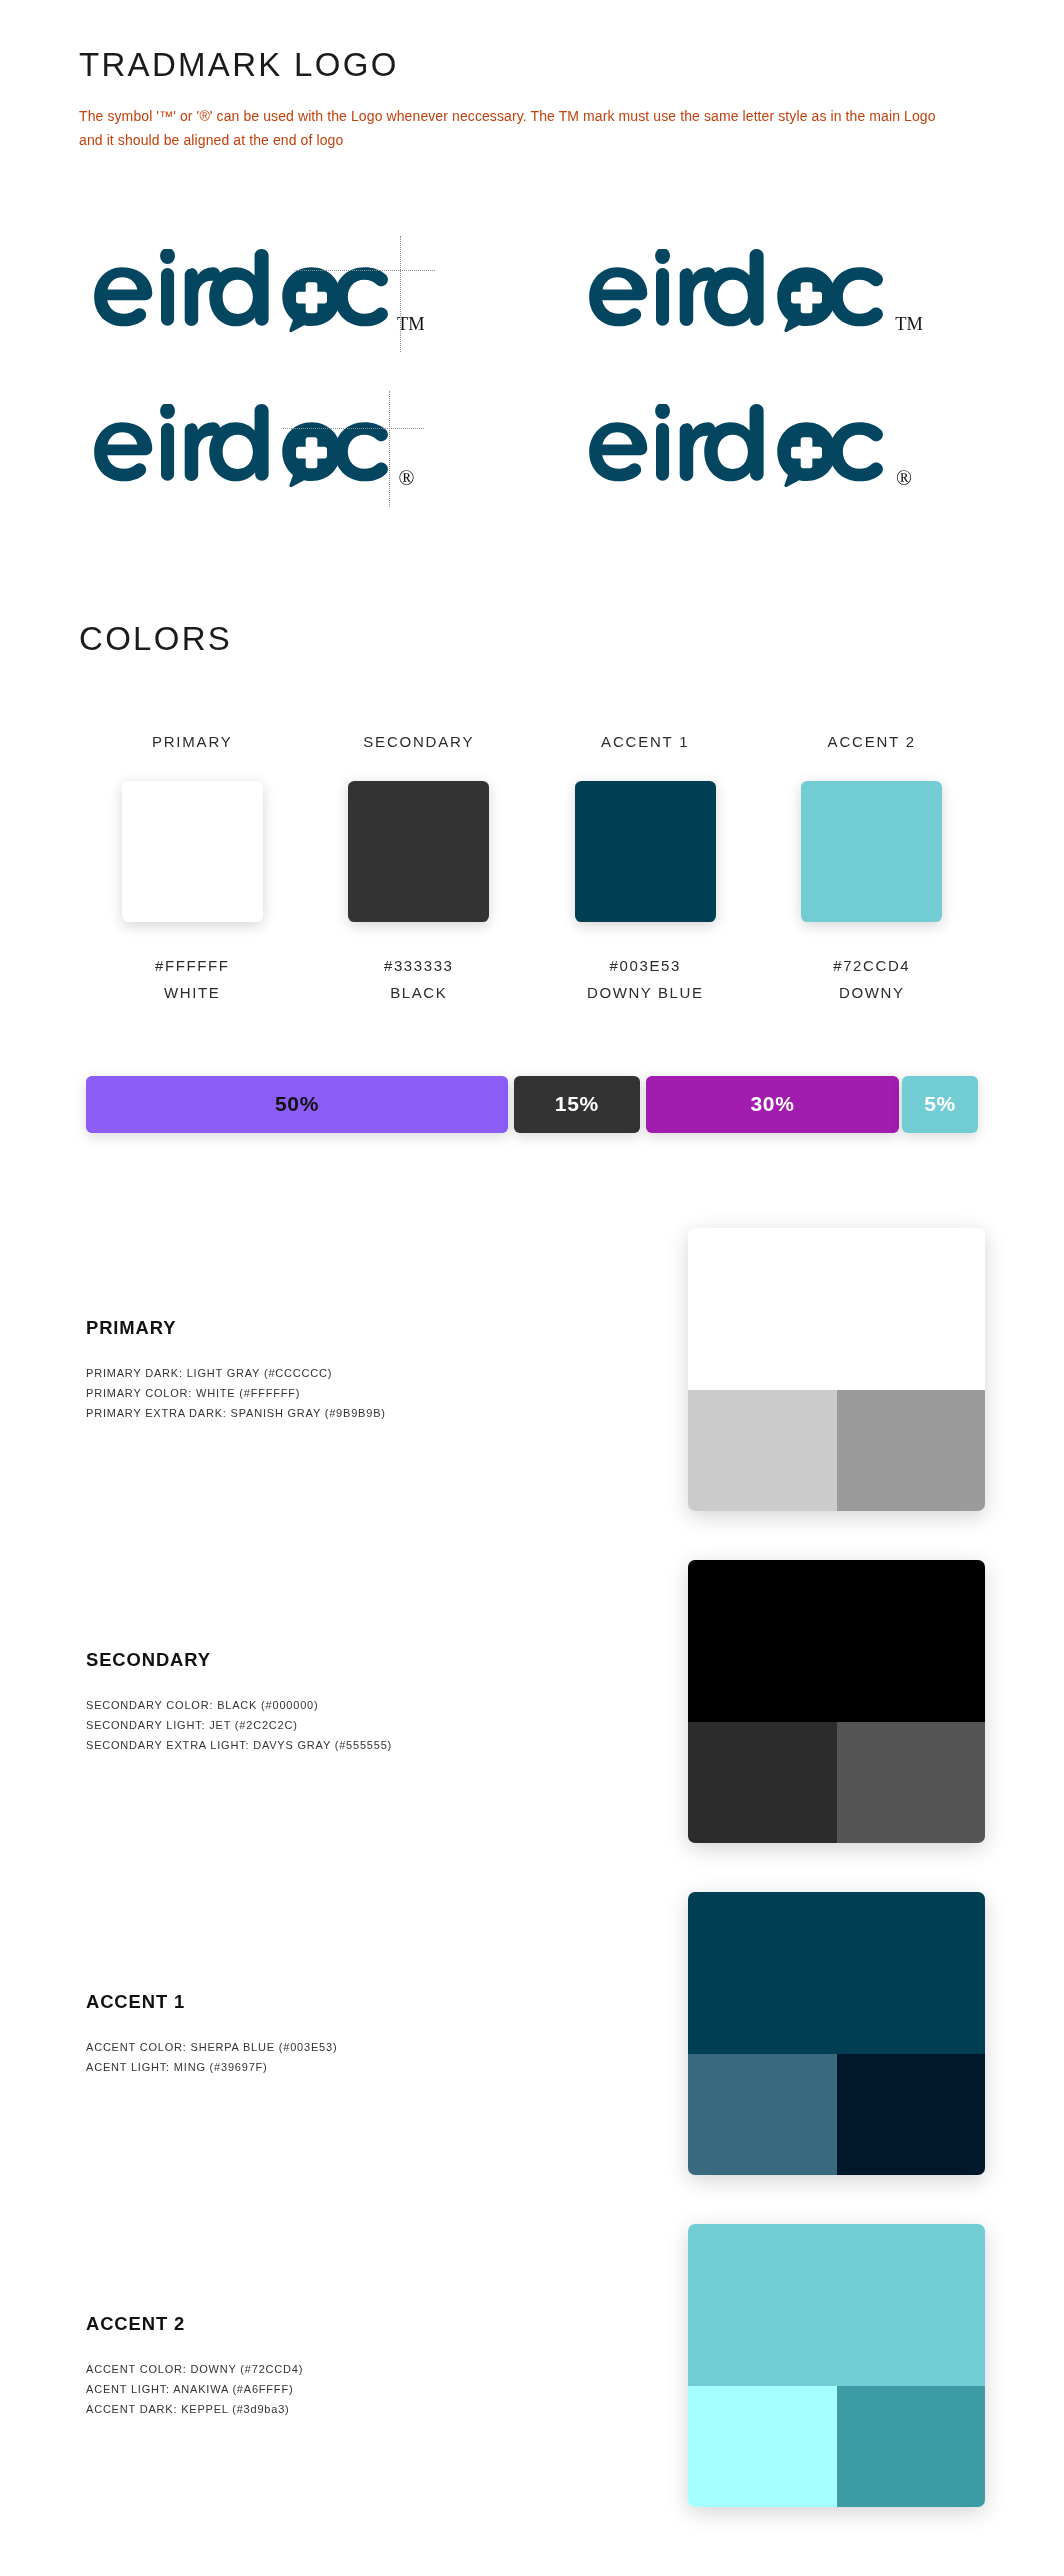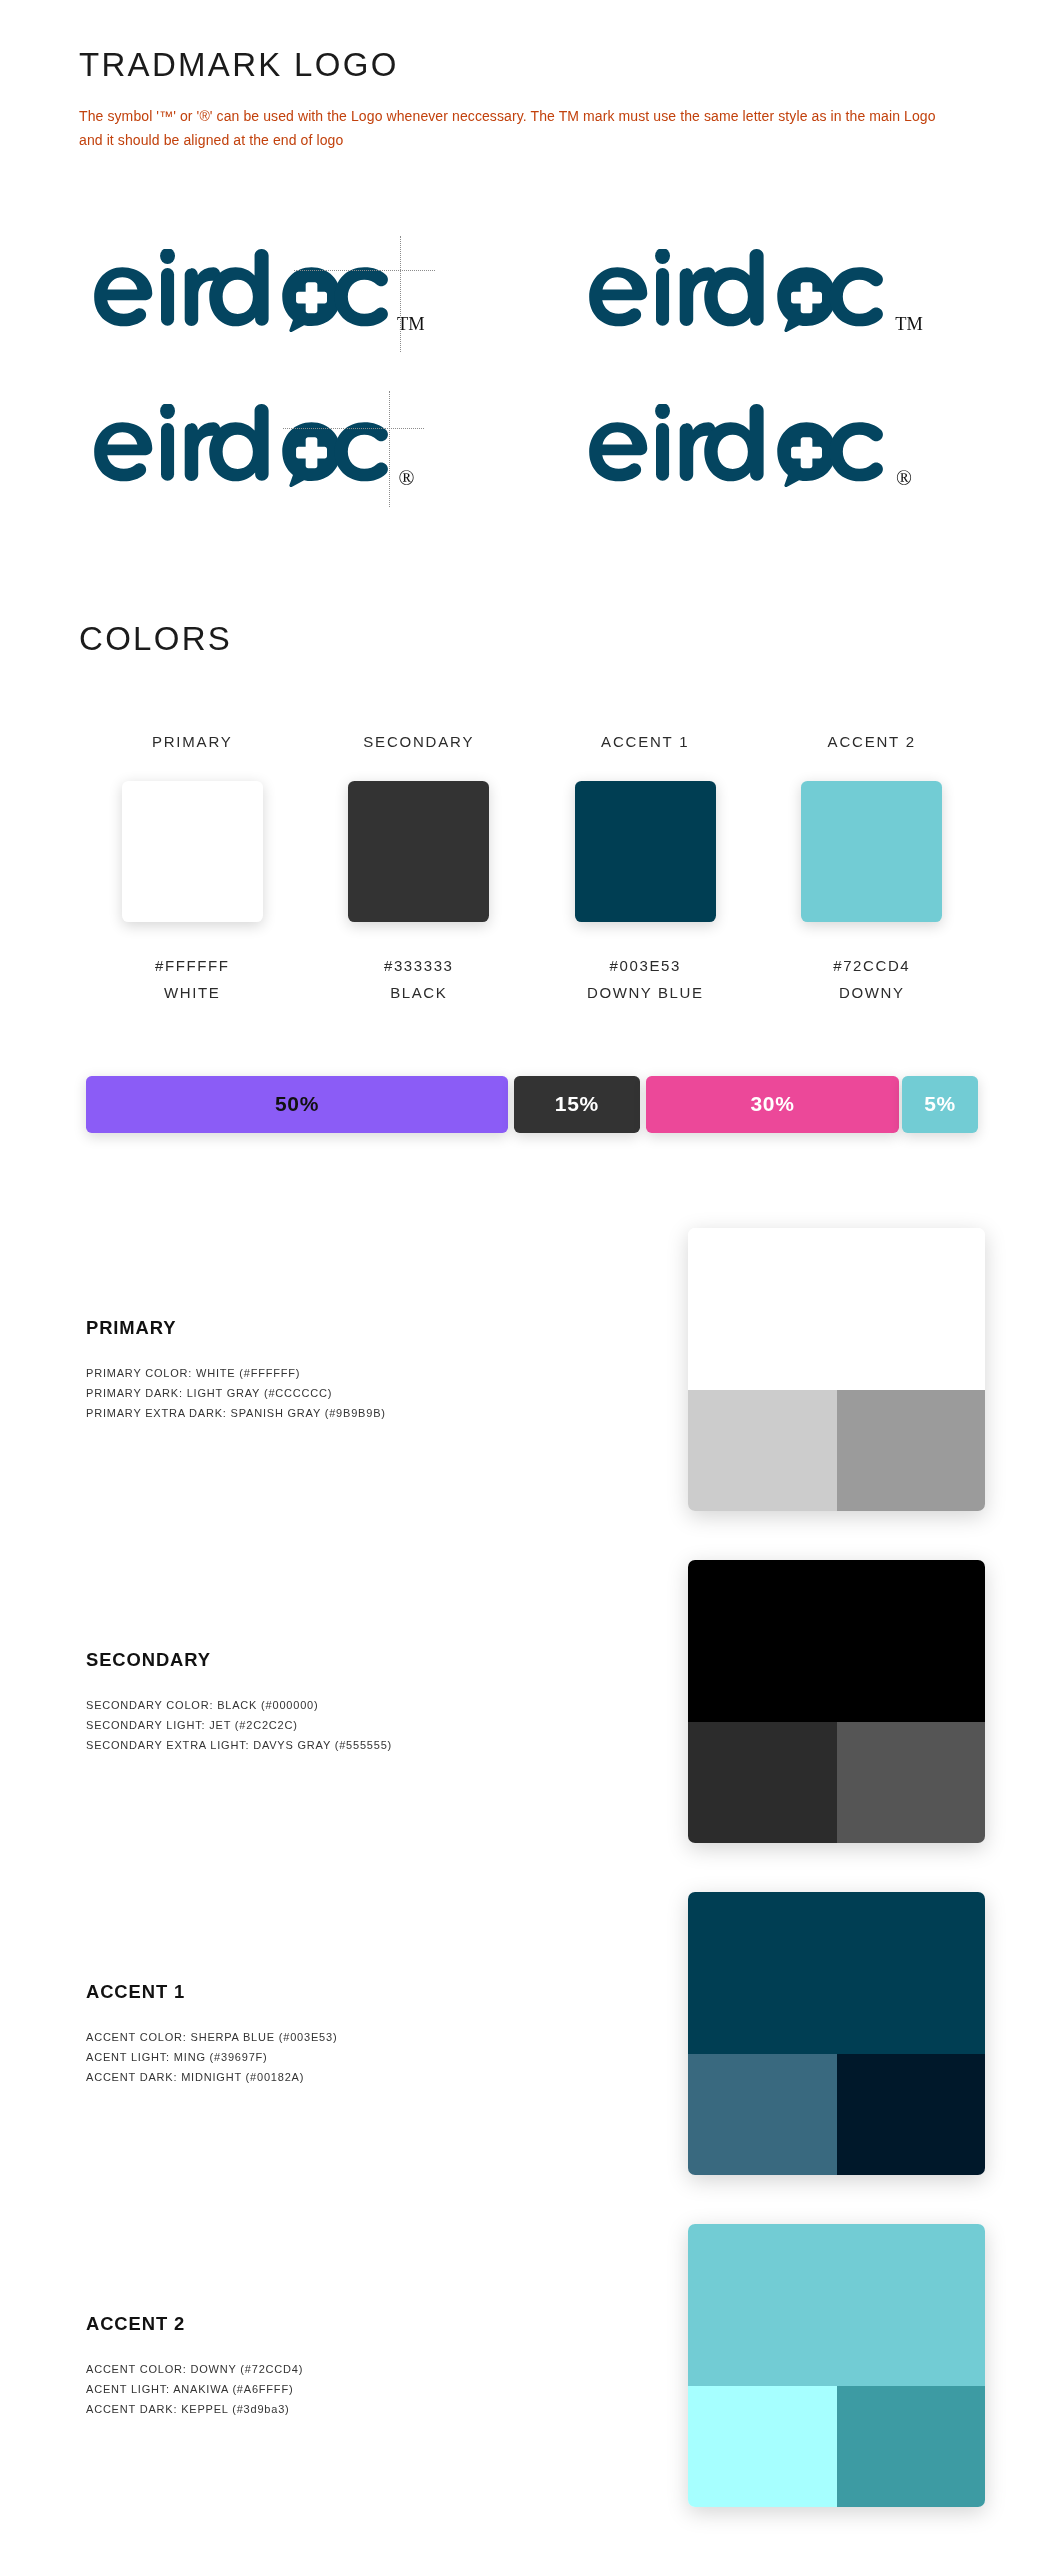--- a/index.html
+++ b/index.html
@@ -351,31 +351,31 @@
         <div class="swatch-chip" style="background:#72ccd4;"></div>
         <div class="swatch-hex">#72CCD4</div>
         <div class="swatch-name">DOWNY</div>
       </div>
 
     </div>
 
     <div class="proportion-bar">
       <div class="prop-seg" style="flex: 50 1 0; background:#8b5cf6; color:#111111; margin-right:5.7px;">50%</div>
       <div class="prop-seg" style="flex: 15 1 0; background:#333333; color:#ffffff; margin-right:5.7px;">15%</div>
-      <div class="prop-seg" style="flex: 30 1 0; background:#ec4899; color:#ffffff; margin-right:3px;">30%</div>
+      <div class="prop-seg" style="flex: 30 1 0; background:#a21caf; color:#ffffff; margin-right:3px;">30%</div>
       <div class="prop-seg" style="flex: 9 1 0; background:#72ccd4; color:#ffffff;">5%</div>
     </div>
   </section>
 
   <section class="detail-section first">
     <div class="detail-copy">
       <div class="detail-title">PRIMARY</div>
       <ul class="detail-lines">
+        <li>PRIMARY DARK: LIGHT GRAY (#CCCCCC)</li>
         <li>PRIMARY COLOR: WHITE (#FFFFFF)</li>
-        <li>PRIMARY DARK: LIGHT GRAY (#CCCCCC)</li>
         <li>PRIMARY EXTRA DARK: SPANISH GRAY (#9B9B9B)</li>
       </ul>
     </div>
     <div class="color-card">
       <div class="cc-main" style="background:#ffffff;"></div>
       <div class="cc-bottom">
         <div class="cc-light" style="background:#cccccc;"></div>
         <div class="cc-dark" style="background:#9b9b9b;"></div>
       </div>
     </div>
@@ -398,21 +398,20 @@
       </div>
     </div>
   </section>
 
   <section class="detail-section">
     <div class="detail-copy">
       <div class="detail-title">ACCENT 1</div>
       <ul class="detail-lines">
         <li>ACCENT COLOR: SHERPA BLUE (#003E53)</li>
         <li>ACENT LIGHT: MING (#39697F)</li>
-        <li>ACCENT DARK: MIDNIGHT (#00182A)</li>
       </ul>
     </div>
     <div class="color-card">
       <div class="cc-main" style="background:#003e53;"></div>
       <div class="cc-bottom">
         <div class="cc-light" style="background:#39697f;"></div>
         <div class="cc-dark" style="background:#00182a;"></div>
       </div>
     </div>
   </section>

